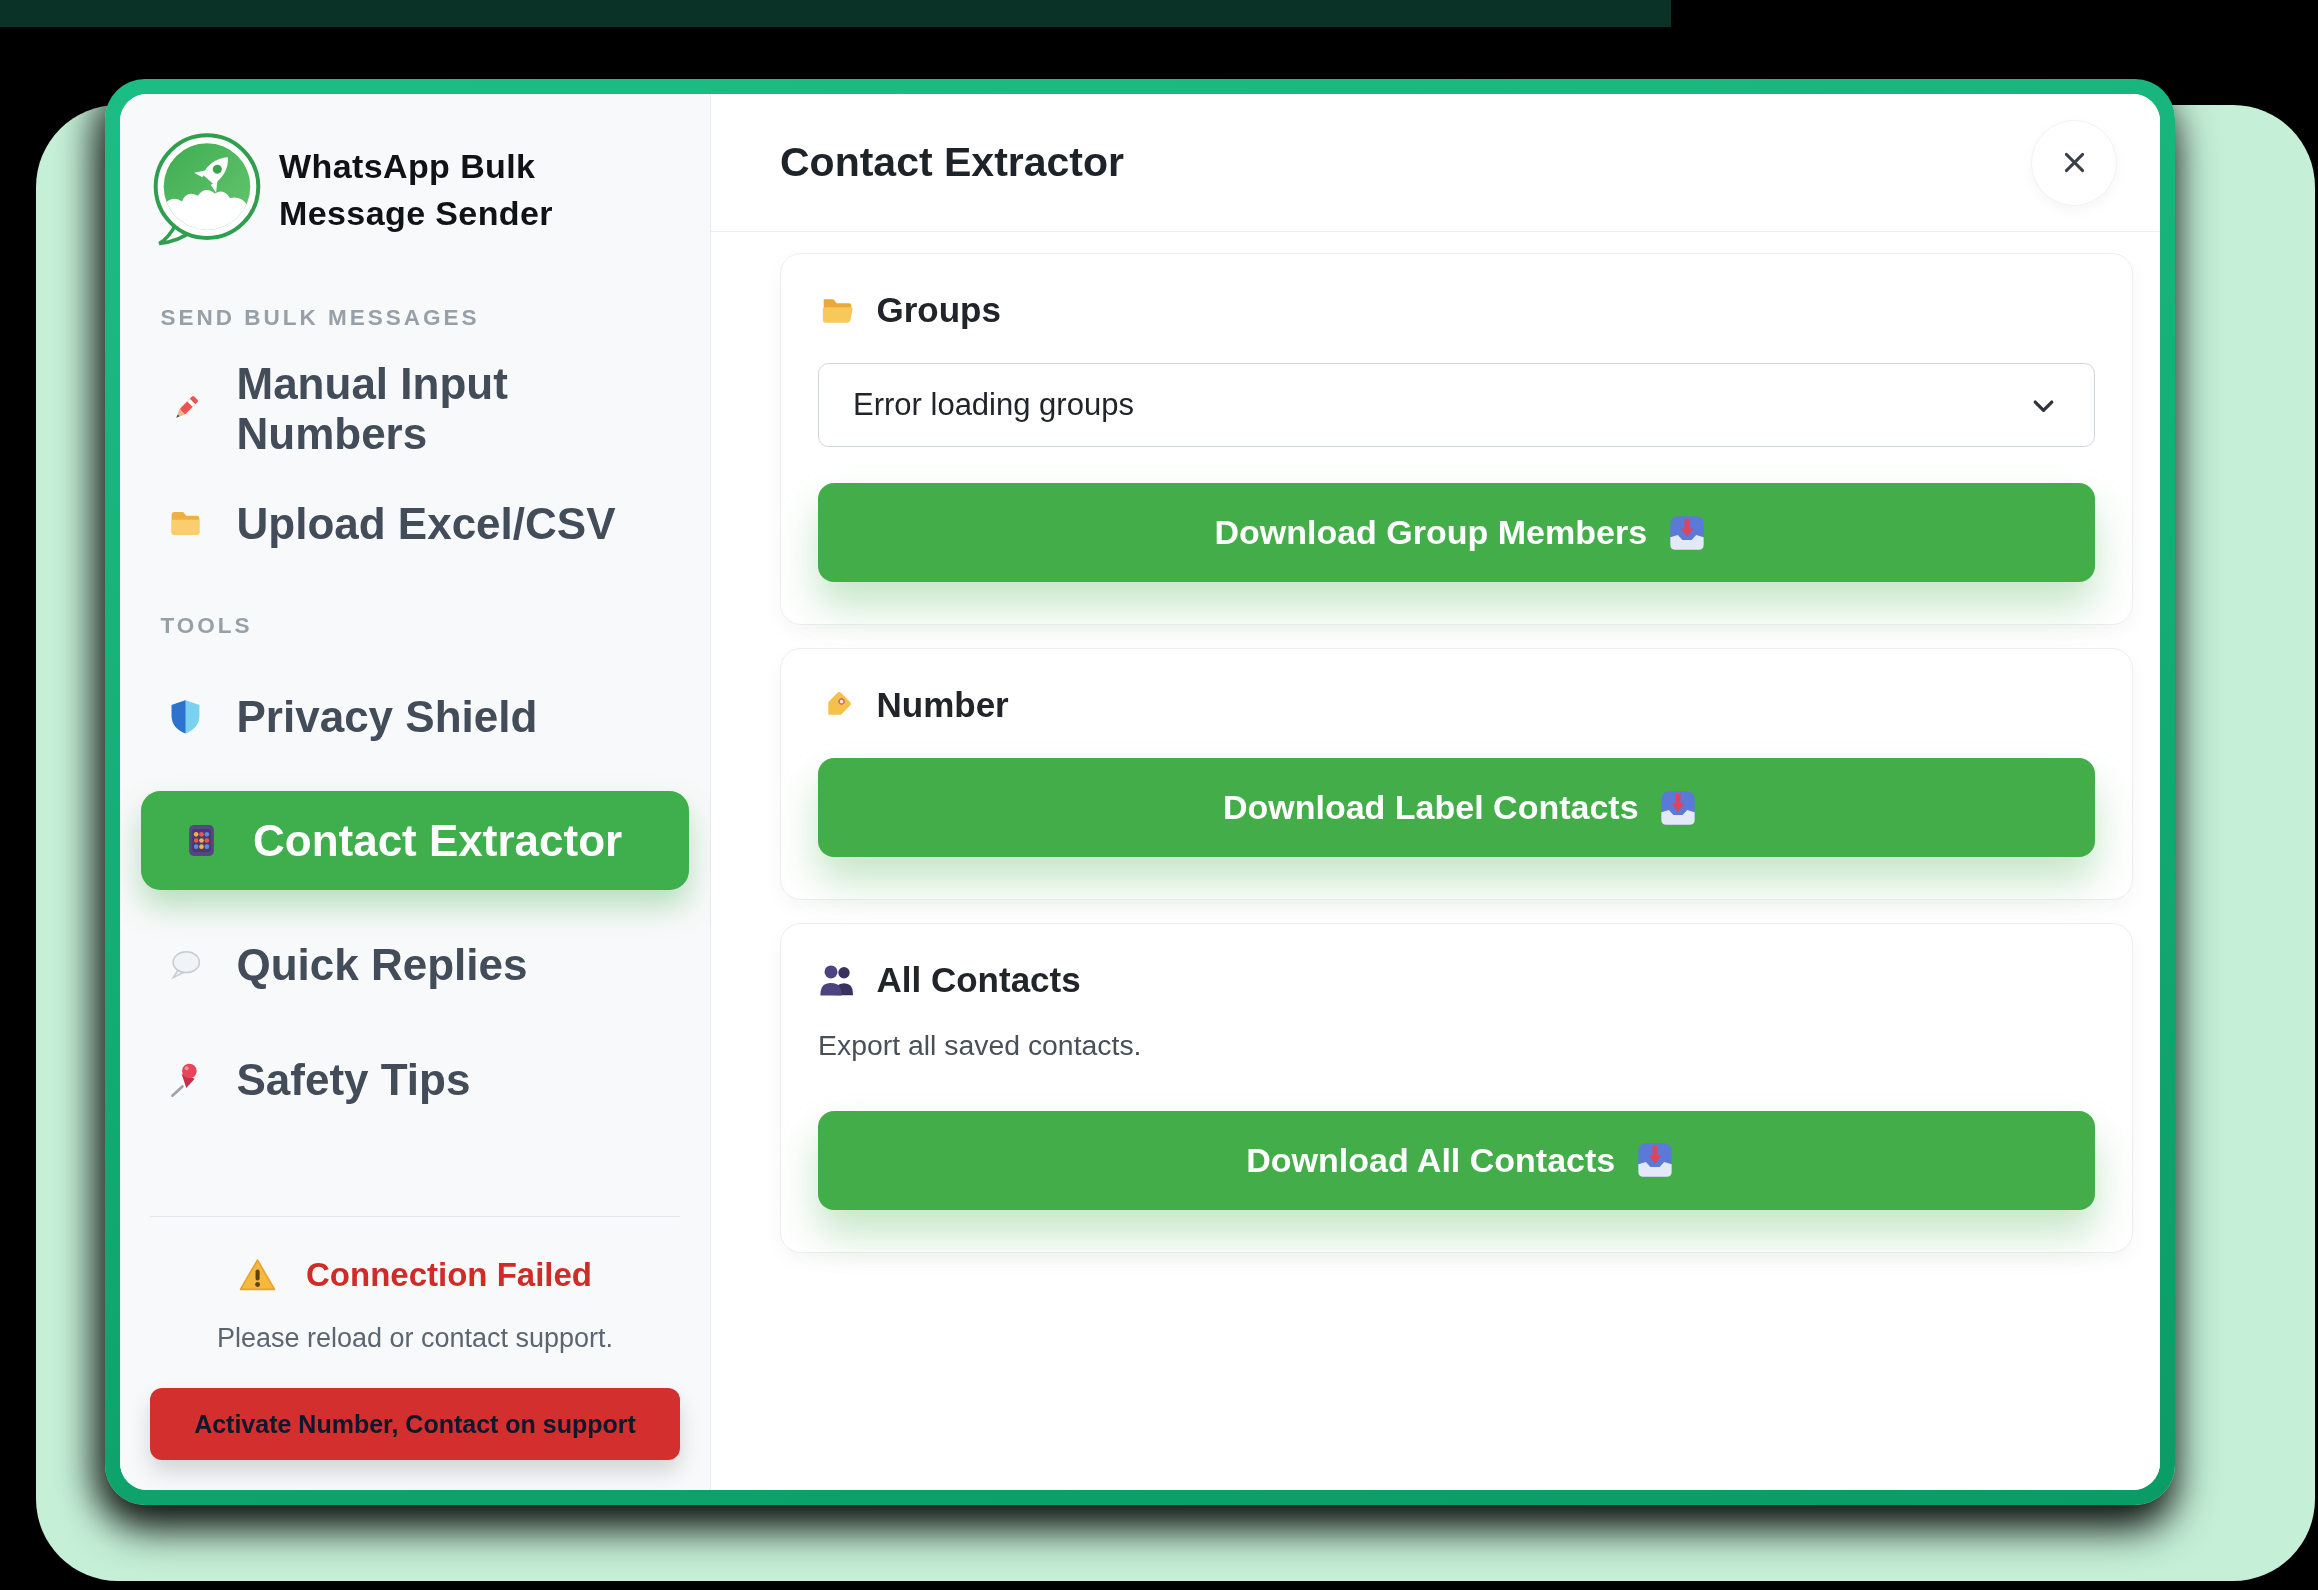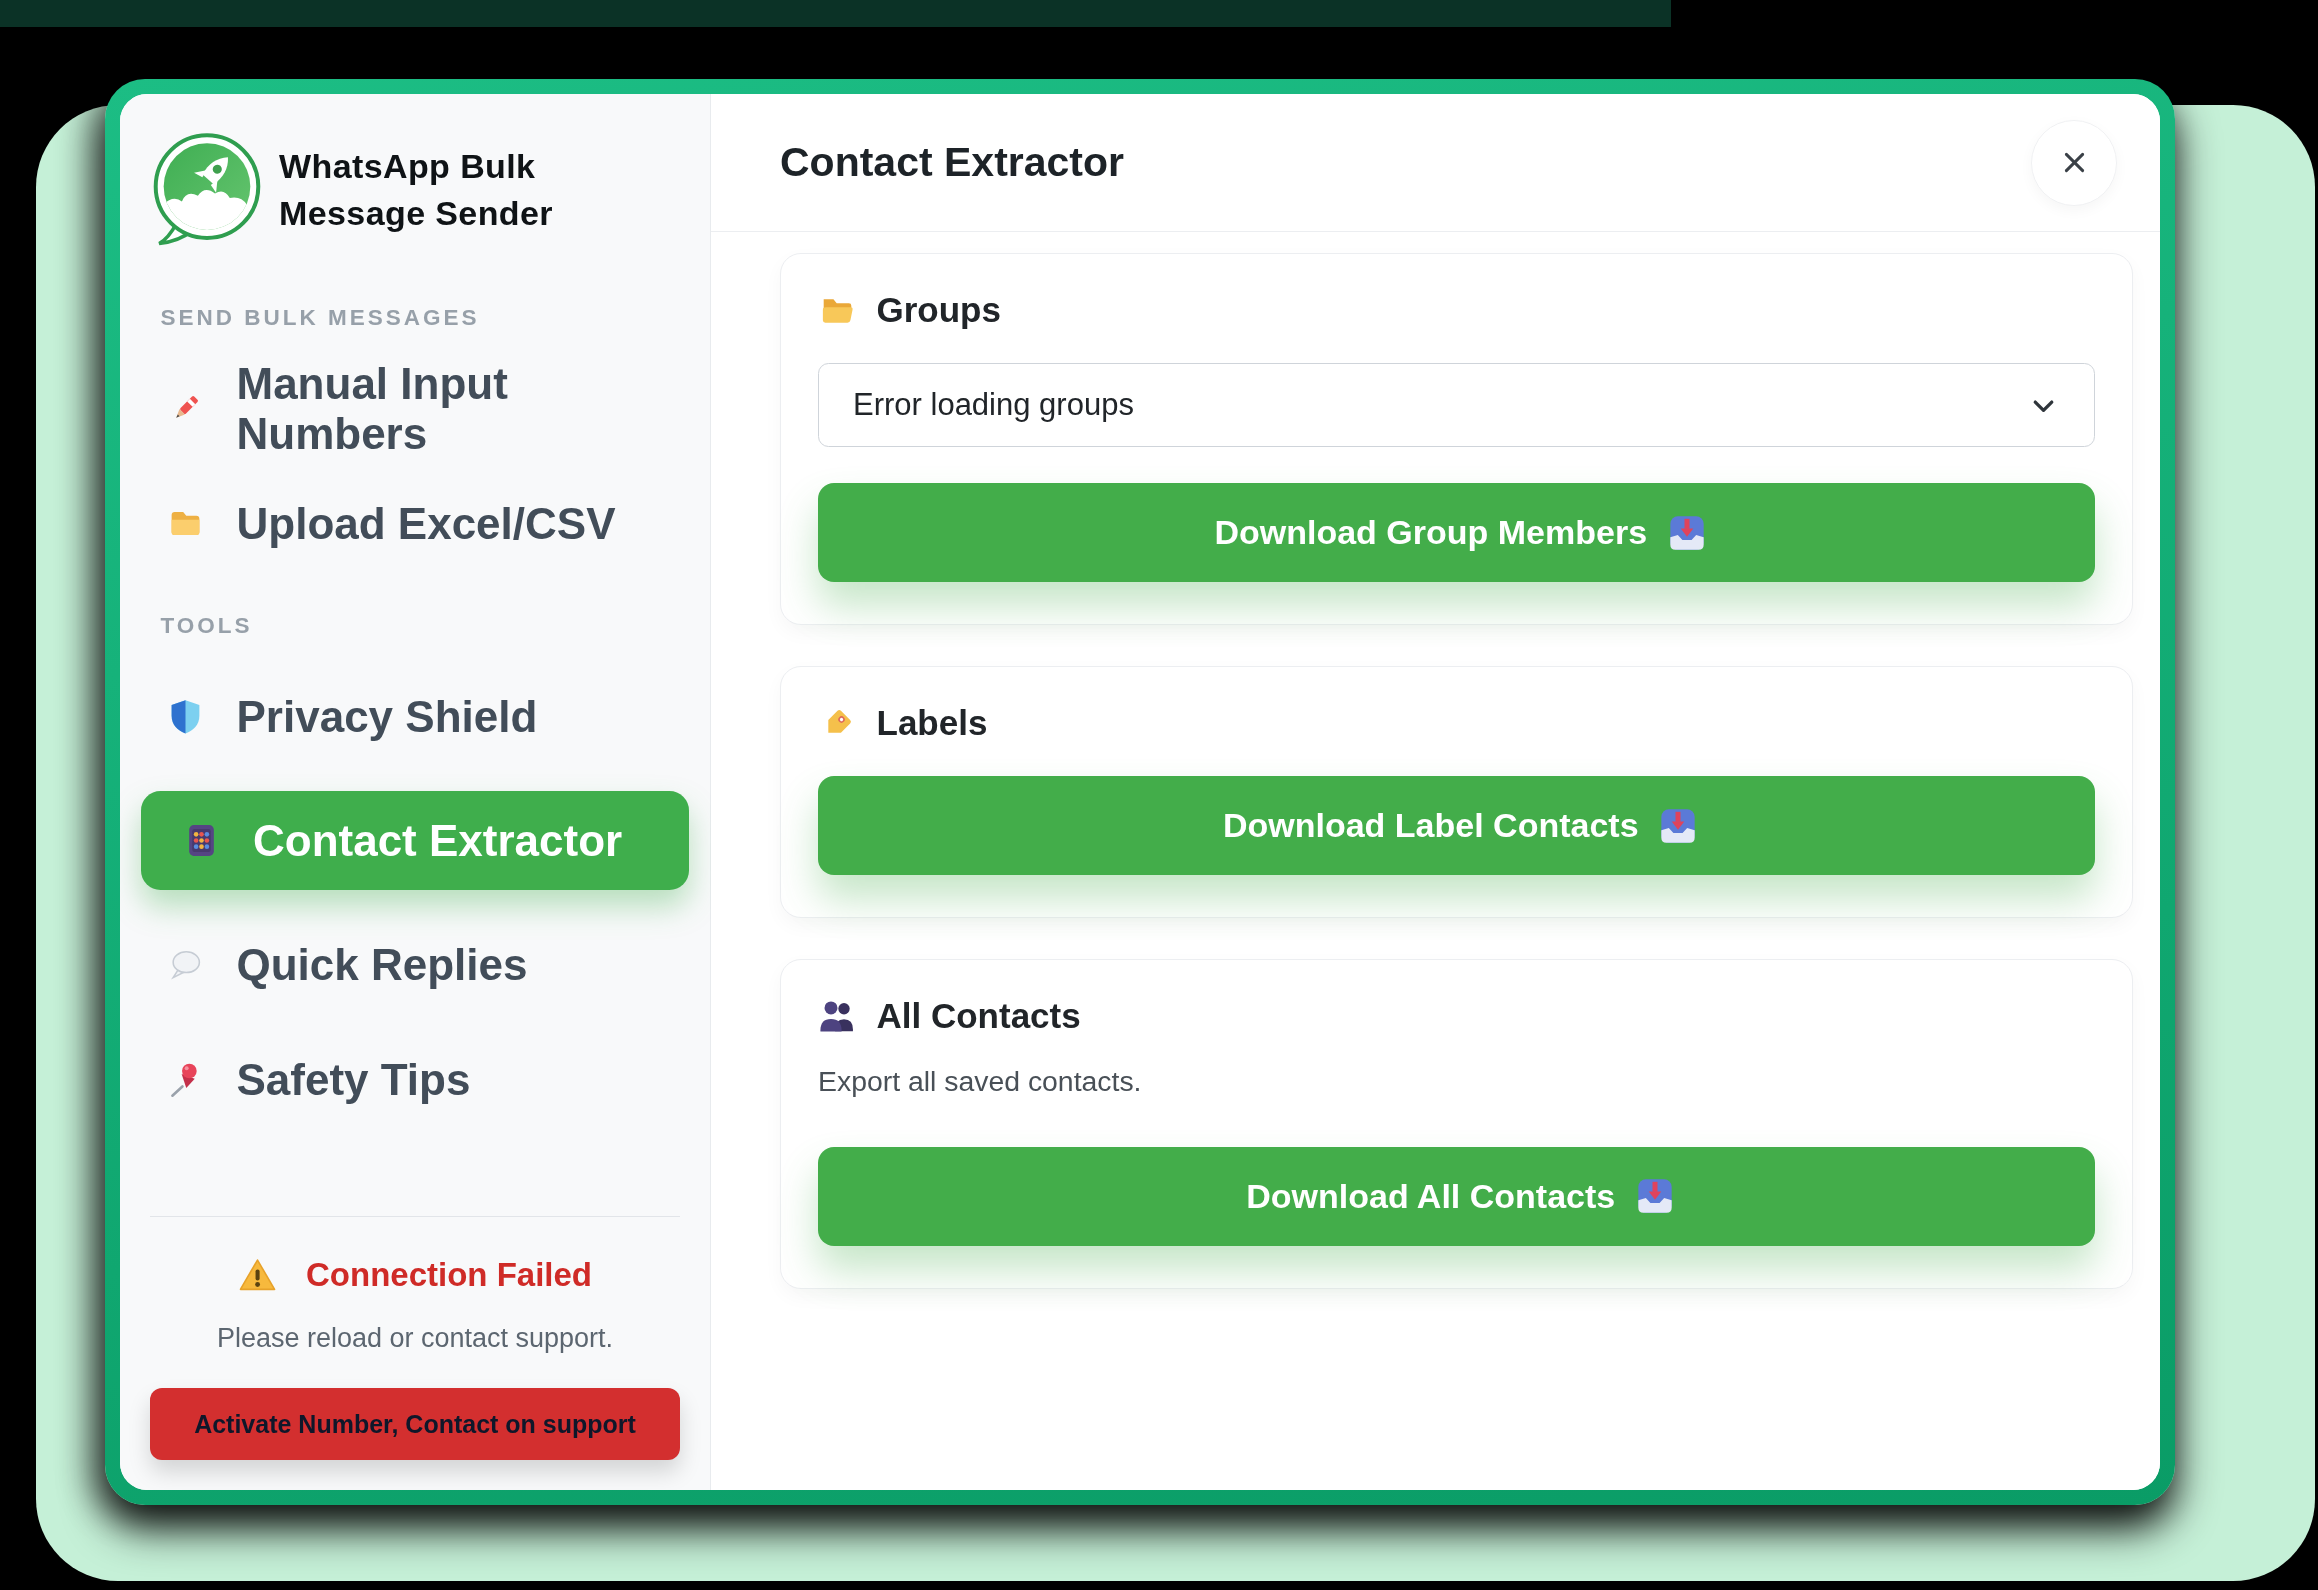--- a/index.html
+++ b/index.html
@@ -39,21 +39,21 @@
 
   
   .main{flex:1;display:flex;flex-direction:column;background:#fff;min-width:0;}
   .main-header{display:flex;align-items:center;justify-content:space-between;
                padding:25.5px 43px 25.5px 69px;border-bottom:1.5px solid #eceef1;}
   .page-title{font-size:41px;font-weight:800;color:#1d2328;}
   .close-btn{width:84px;height:84px;border-radius:50%;border:1.5px solid #f0f1f3;background:#fff;
              display:flex;align-items:center;justify-content:center;cursor:pointer;
              box-shadow:0 4.5px 13.5px rgba(0,0,0,.04);}
   .close-btn .ic{width:39px;height:39px;}
-  .main-body{flex:1;display:flex;flex-direction:column;gap:41px;padding:21px 27px 0 69px;}
+  .main-body{flex:1;display:flex;flex-direction:column;gap:23px;padding:21px 27px 0 69px;}
   .card{box-sizing:border-box;background:#fff;border:1.5px solid #eceef1;border-radius:21px;
         padding:36px 37px 42px;box-shadow:0 7.5px 19.5px rgba(0,0,0,.035);}
   .card-head{display:flex;align-items:center;gap:19.5px;font-size:35px;font-weight:600;color:#212529;margin-bottom:33px;}
   .card-head .ic{width:39px;height:39px;}
   .select{box-sizing:border-box;height:84px;border:1.5px solid #cfd4da;border-radius:10.5px;background:#fff;
           display:flex;align-items:center;justify-content:space-between;padding:0 34px;
           font-size:31px;color:#212529;margin-bottom:36px;cursor:pointer;}
   .select .ic{width:33px;height:33px;}
   .btn-green{height:99px;border-radius:16px;background:#43ad4a;color:#fff;font-weight:700;font-size:34px;
              display:flex;align-items:center;justify-content:center;gap:19.5px;cursor:pointer;
@@ -225,21 +225,21 @@
           </div>
 
           <div class="card">
             <div class="card-head">
               <svg class="ic" viewBox="0 0 48 48">
                 <g transform="rotate(-45 24 24)">
                   <path d="M38 16 v16 q0 3 -3 3 H19 L8 24 L19 13 h16 q3 0 3 3 Z" fill="#f5c04b"></path>
                   <circle cx="31" cy="24" r="3" fill="#ffffff" stroke="#e06a5a" stroke-width="2"></circle>
                 </g>
               </svg>
-              <span>Labels</span>
+              <span>Number</span>
             </div>
             <div class="btn-green">
               <span>Download Label Contacts</span>
               <svg class="ic" viewBox="0 0 48 48">
                 <rect x="4" y="4" width="40" height="40" rx="9" fill="#5b7ad7"></rect>
                 <path d="M4 29 l9-2.5 5.5 6 h11 l5.5-6 9 2.5 v9 q0 6-6 6 H10 q-6 0-6-6 Z" fill="#e4e9f7"></path>
                 <rect x="21" y="7" width="6" height="12" fill="#e0435c"></rect>
                 <path d="M16.5 18.5 h15 l-7.5 10 Z" fill="#e0435c"></path>
               </svg>
             </div>

